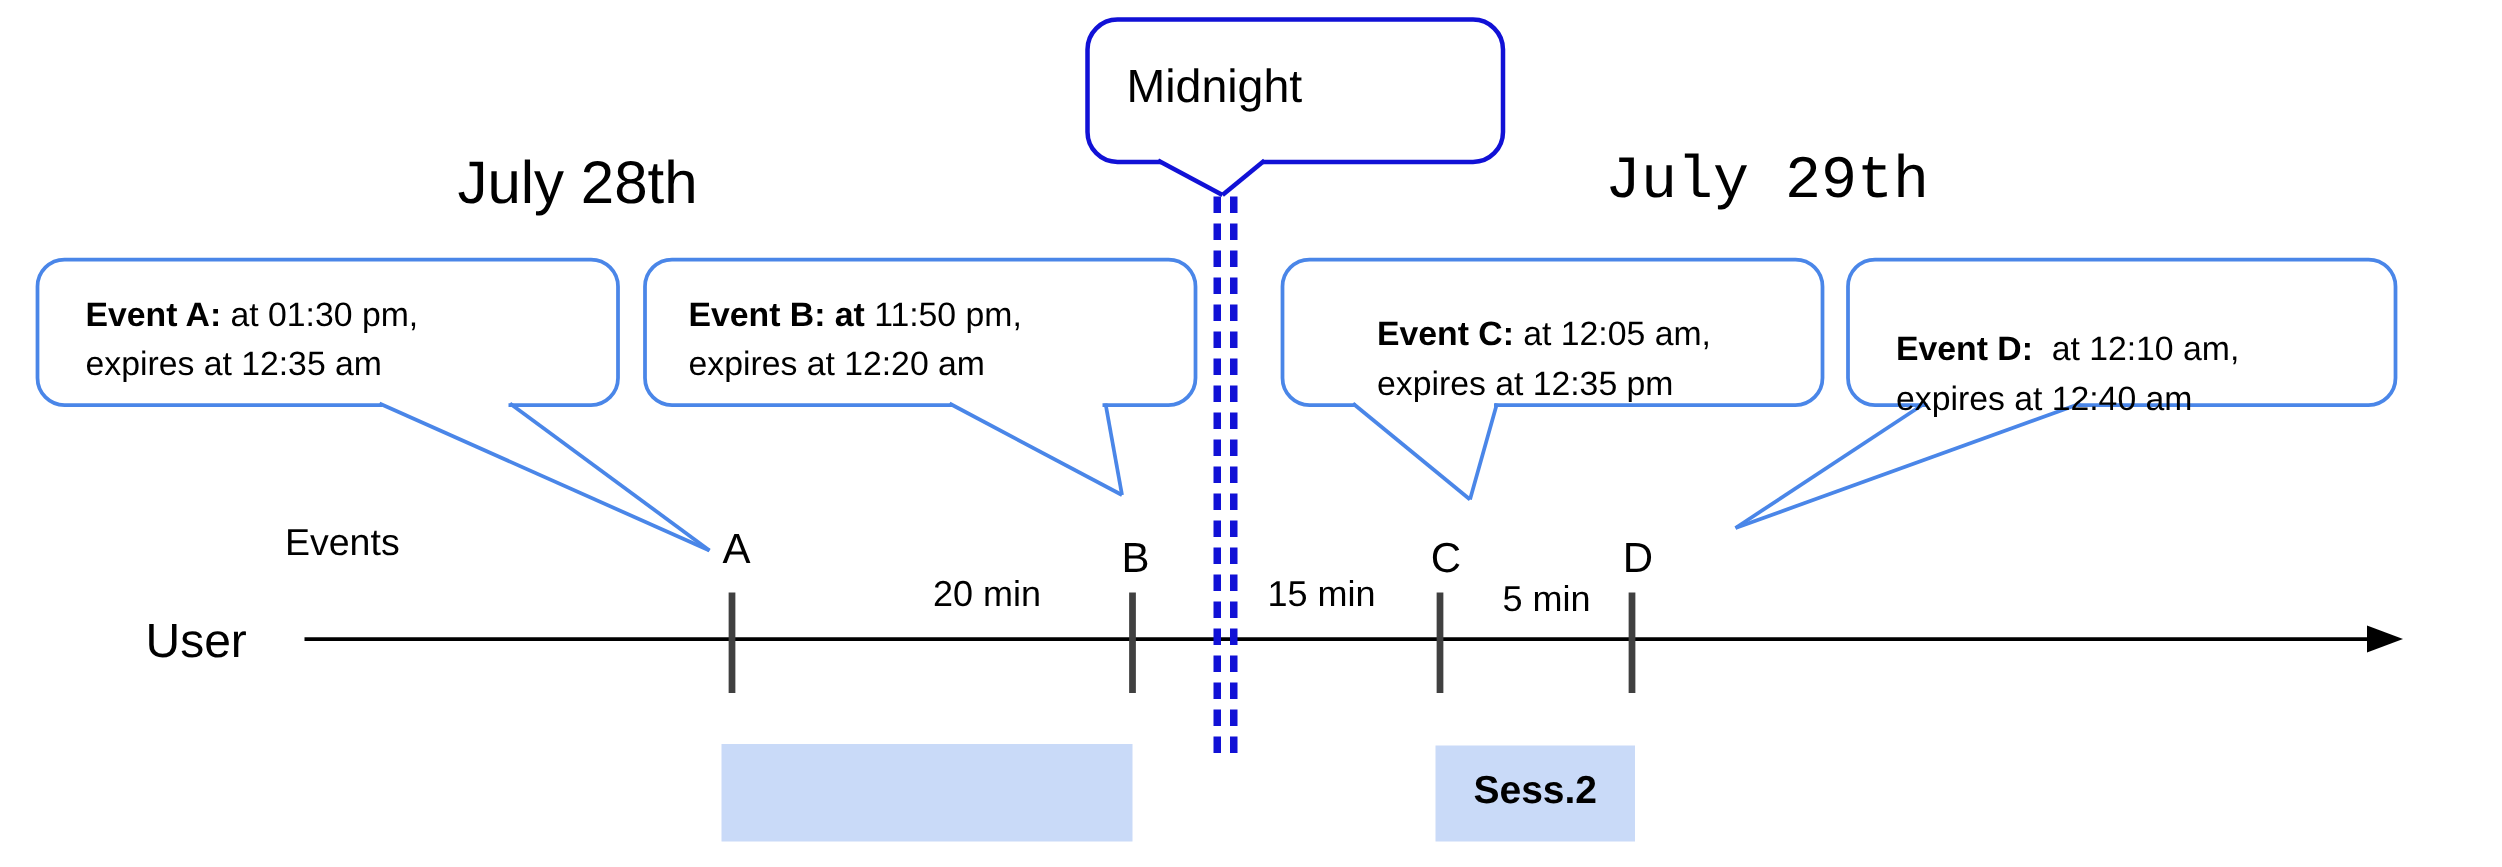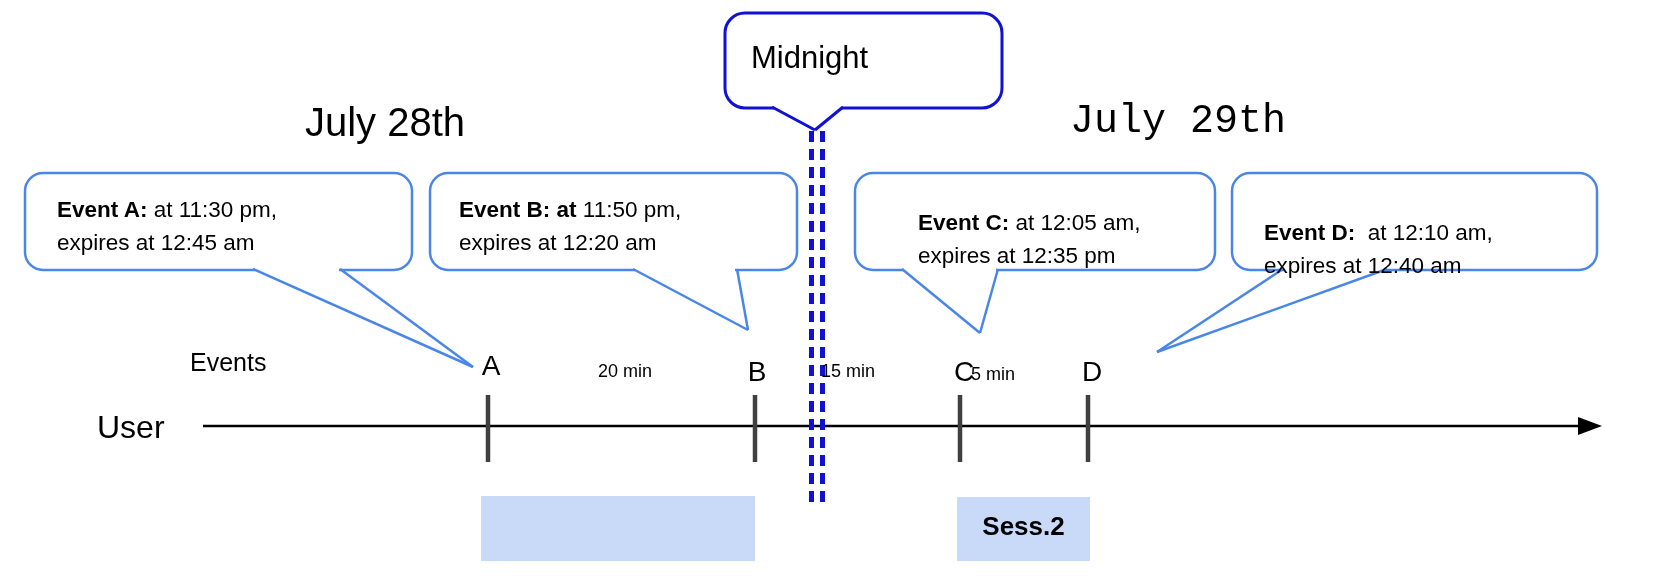--- a/index.html
+++ b/index.html
@@ -10,21 +10,21 @@
   #shapes{position:absolute;left:0;top:0;width:1668px;height:578px;}
   .txt{position:absolute;line-height:1;white-space:nowrap;}
   .day-title{font-size:40px;width:300px;text-align:center;}
   .midnight-label{font-size:31px;}
   .callout-text{font-size:22.5px;line-height:33px;}
   .callout-text .cline{white-space:pre;}
   .cl-bold{font-weight:bold;text-align:right;}
   .axis-label{font-size:25px;}
   .user-label{font-size:32px;}
   .tick-label{font-size:28px;width:60px;text-align:center;}
-  .gap-label{font-size:18px;width:120px;}
+  .gap-label{font-size:24px;width:120px;text-align:center;margin-top:23px;}
   .session-label{font-size:26px;text-align:center;}
 </style>
 </head>
 <body>
 
 <div id="stage">
 
   <svg id="shapes" viewBox="0 0 1668 578">
 
     <line x1="203" y1="426" x2="1584" y2="426" stroke="#000000" stroke-width="2.5"></line>
@@ -66,22 +66,22 @@
     <line x1="1283" y1="269" x2="1157" y2="352" stroke="#4a86e8" stroke-width="2.5"></line>
     <line x1="1387" y1="269" x2="1157" y2="352" stroke="#4a86e8" stroke-width="2.5"></line>
   </svg>
 
   <div class="txt day-title" style="left:235px;top:102px;">July 28th</div>
   <div class="txt day-title" style="left:1028px;top:102px;font-family:Liberation Mono, monospace;">July 29th</div>
 
   <div class="txt midnight-label" style="left:751px;top:42px;">Midnight</div>
 
   <div class="txt callout-text" style="left:57px;top:193px;">
-    <div class="cline"><span class="cl-bold">Event A:</span><span> at 11:30 pm,</span></div>
-    <div class="cline">expires at 12:45 am</div>
+    <div class="cline"><span class="cl-bold">Event A:</span><span> at 01:30 pm,</span></div>
+    <div class="cline">expires at 12:35 am</div>
   </div>
   <div class="txt callout-text" style="left:459px;top:193px;">
     <div class="cline"><span class="cl-bold">Event B: at</span><span> 11:50 pm,</span></div>
     <div class="cline">expires at 12:20 am</div>
   </div>
   <div class="txt callout-text" style="left:882px;top:206px;margin-left:36px;">
     <div class="cline"><span class="cl-bold">Event C:</span><span> at 12:05 am,</span></div>
     <div class="cline">expires at 12:35 pm</div>
   </div>
   <div class="txt callout-text" style="left:1264px;top:193px;margin-top:23px;">

